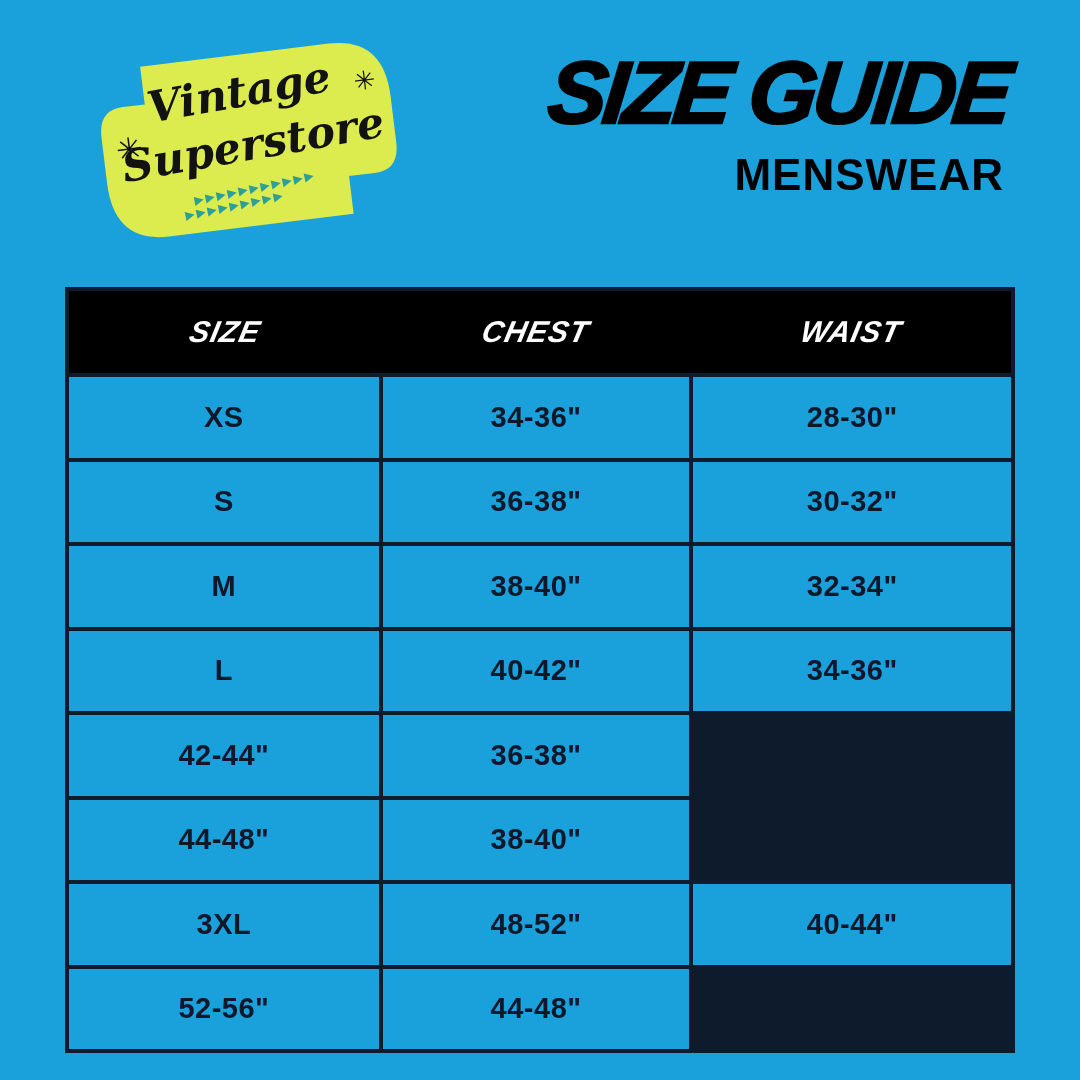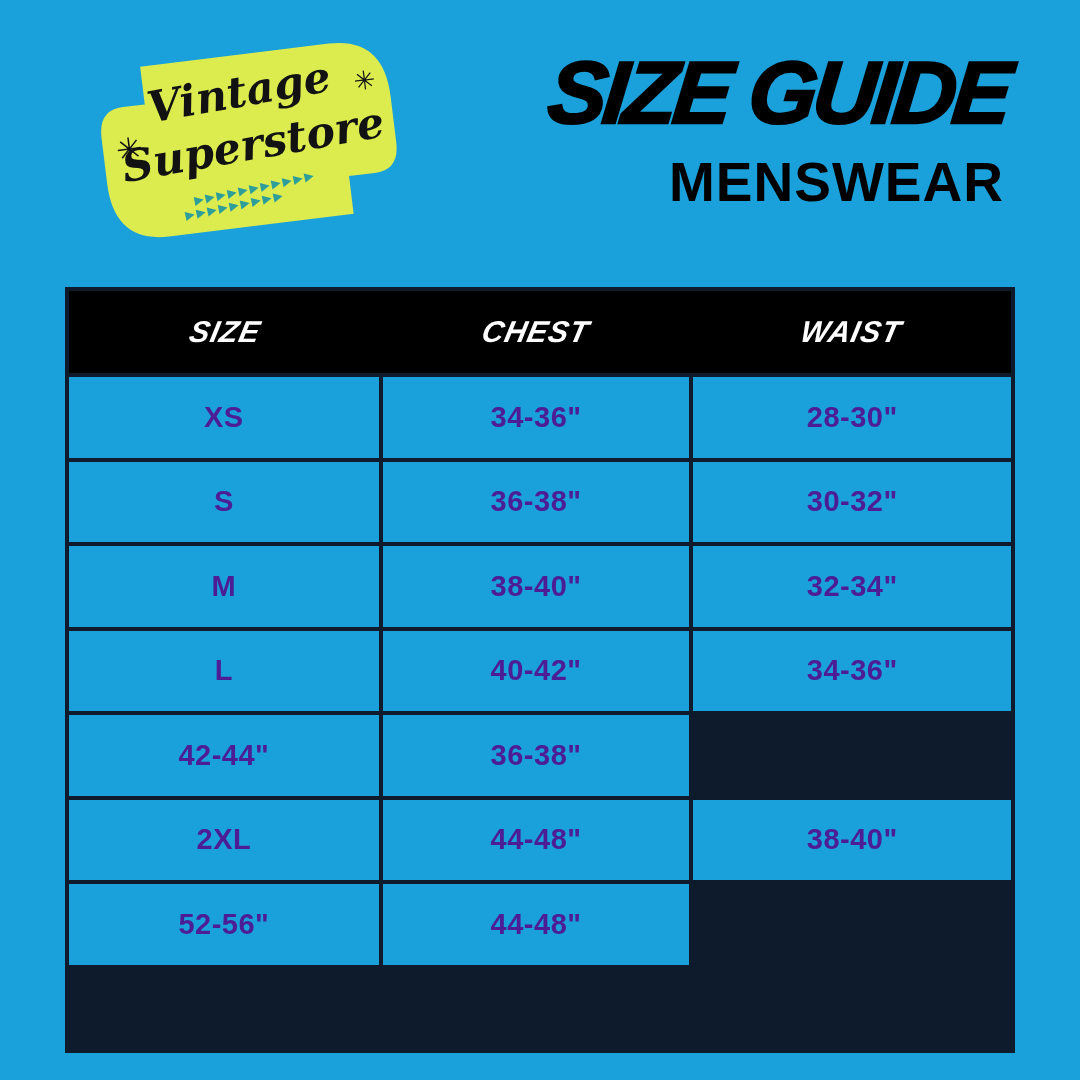--- a/index.html
+++ b/index.html
@@ -43,21 +43,21 @@
     text-align: right; color: #000;
   }
   .page-title {
     font-size: 88px; font-weight: bold; font-style: italic;
     letter-spacing: -4px; line-height: 1.25; white-space: nowrap;
     transform: skewX(-6deg);
     -webkit-text-stroke: 2.5px #000;
   }
   .page-subtitle {
     margin-top: 2px; margin-right: 4px;
-    font-size: 55px; font-weight: bold; letter-spacing: 1px;
+    font-size: 44px; font-weight: bold; letter-spacing: 1px;
   }
 
   
   .size-table {
     position: absolute; left: 65px; top: 287px;
     width: 950px; height: 766px;
     box-sizing: border-box;
     background: #0E1B2C;
     border: 4px solid #0E1B2C;
     display: grid;
@@ -72,21 +72,21 @@
   .th {
     color: #fff; text-align: center;
     font-weight: bold; font-style: italic;
     font-size: 30px; letter-spacing: 1px;
     transform: skewX(-12deg);
   }
   .tr { display: grid; grid-template-columns: 315fr 312fr 323fr; column-gap: 4px; }
   .td {
     background: #1AA0DA;
     display: flex; align-items: center; justify-content: center;
-    color: #4c1d95; font-weight: bold; font-size: 29px; letter-spacing: 0.5px;
+    color: #0f172a; font-weight: bold; font-size: 29px; letter-spacing: 0.5px;
   }
 </style>
 </head>
 <body>
 
 <div class="logo">
   <svg viewBox="0 0 314 198" aria-hidden="true">
     <path d="M 58 12
              L 248 12
              Q 303 12 303 72
@@ -141,21 +141,25 @@
     <div class="tr">
       <div class="td">L</div>
       <div class="td">40-42"</div>
       <div class="td">34-36"</div>
     </div>
     <div class="tr">
       <div class="td">42-44"</div>
       <div class="td">36-38"</div>
     </div>
     <div class="tr">
-      <div class="td">2XL</div>
       <div class="td">44-48"</div>
       <div class="td">38-40"</div>
+    </div>
+    <div class="tr">
+      <div class="td">3XL</div>
+      <div class="td">48-52"</div>
+      <div class="td">40-44"</div>
     </div>
     <div class="tr">
       <div class="td">52-56"</div>
       <div class="td">44-48"</div>
     </div>
   </div>
 
 </body></html>

